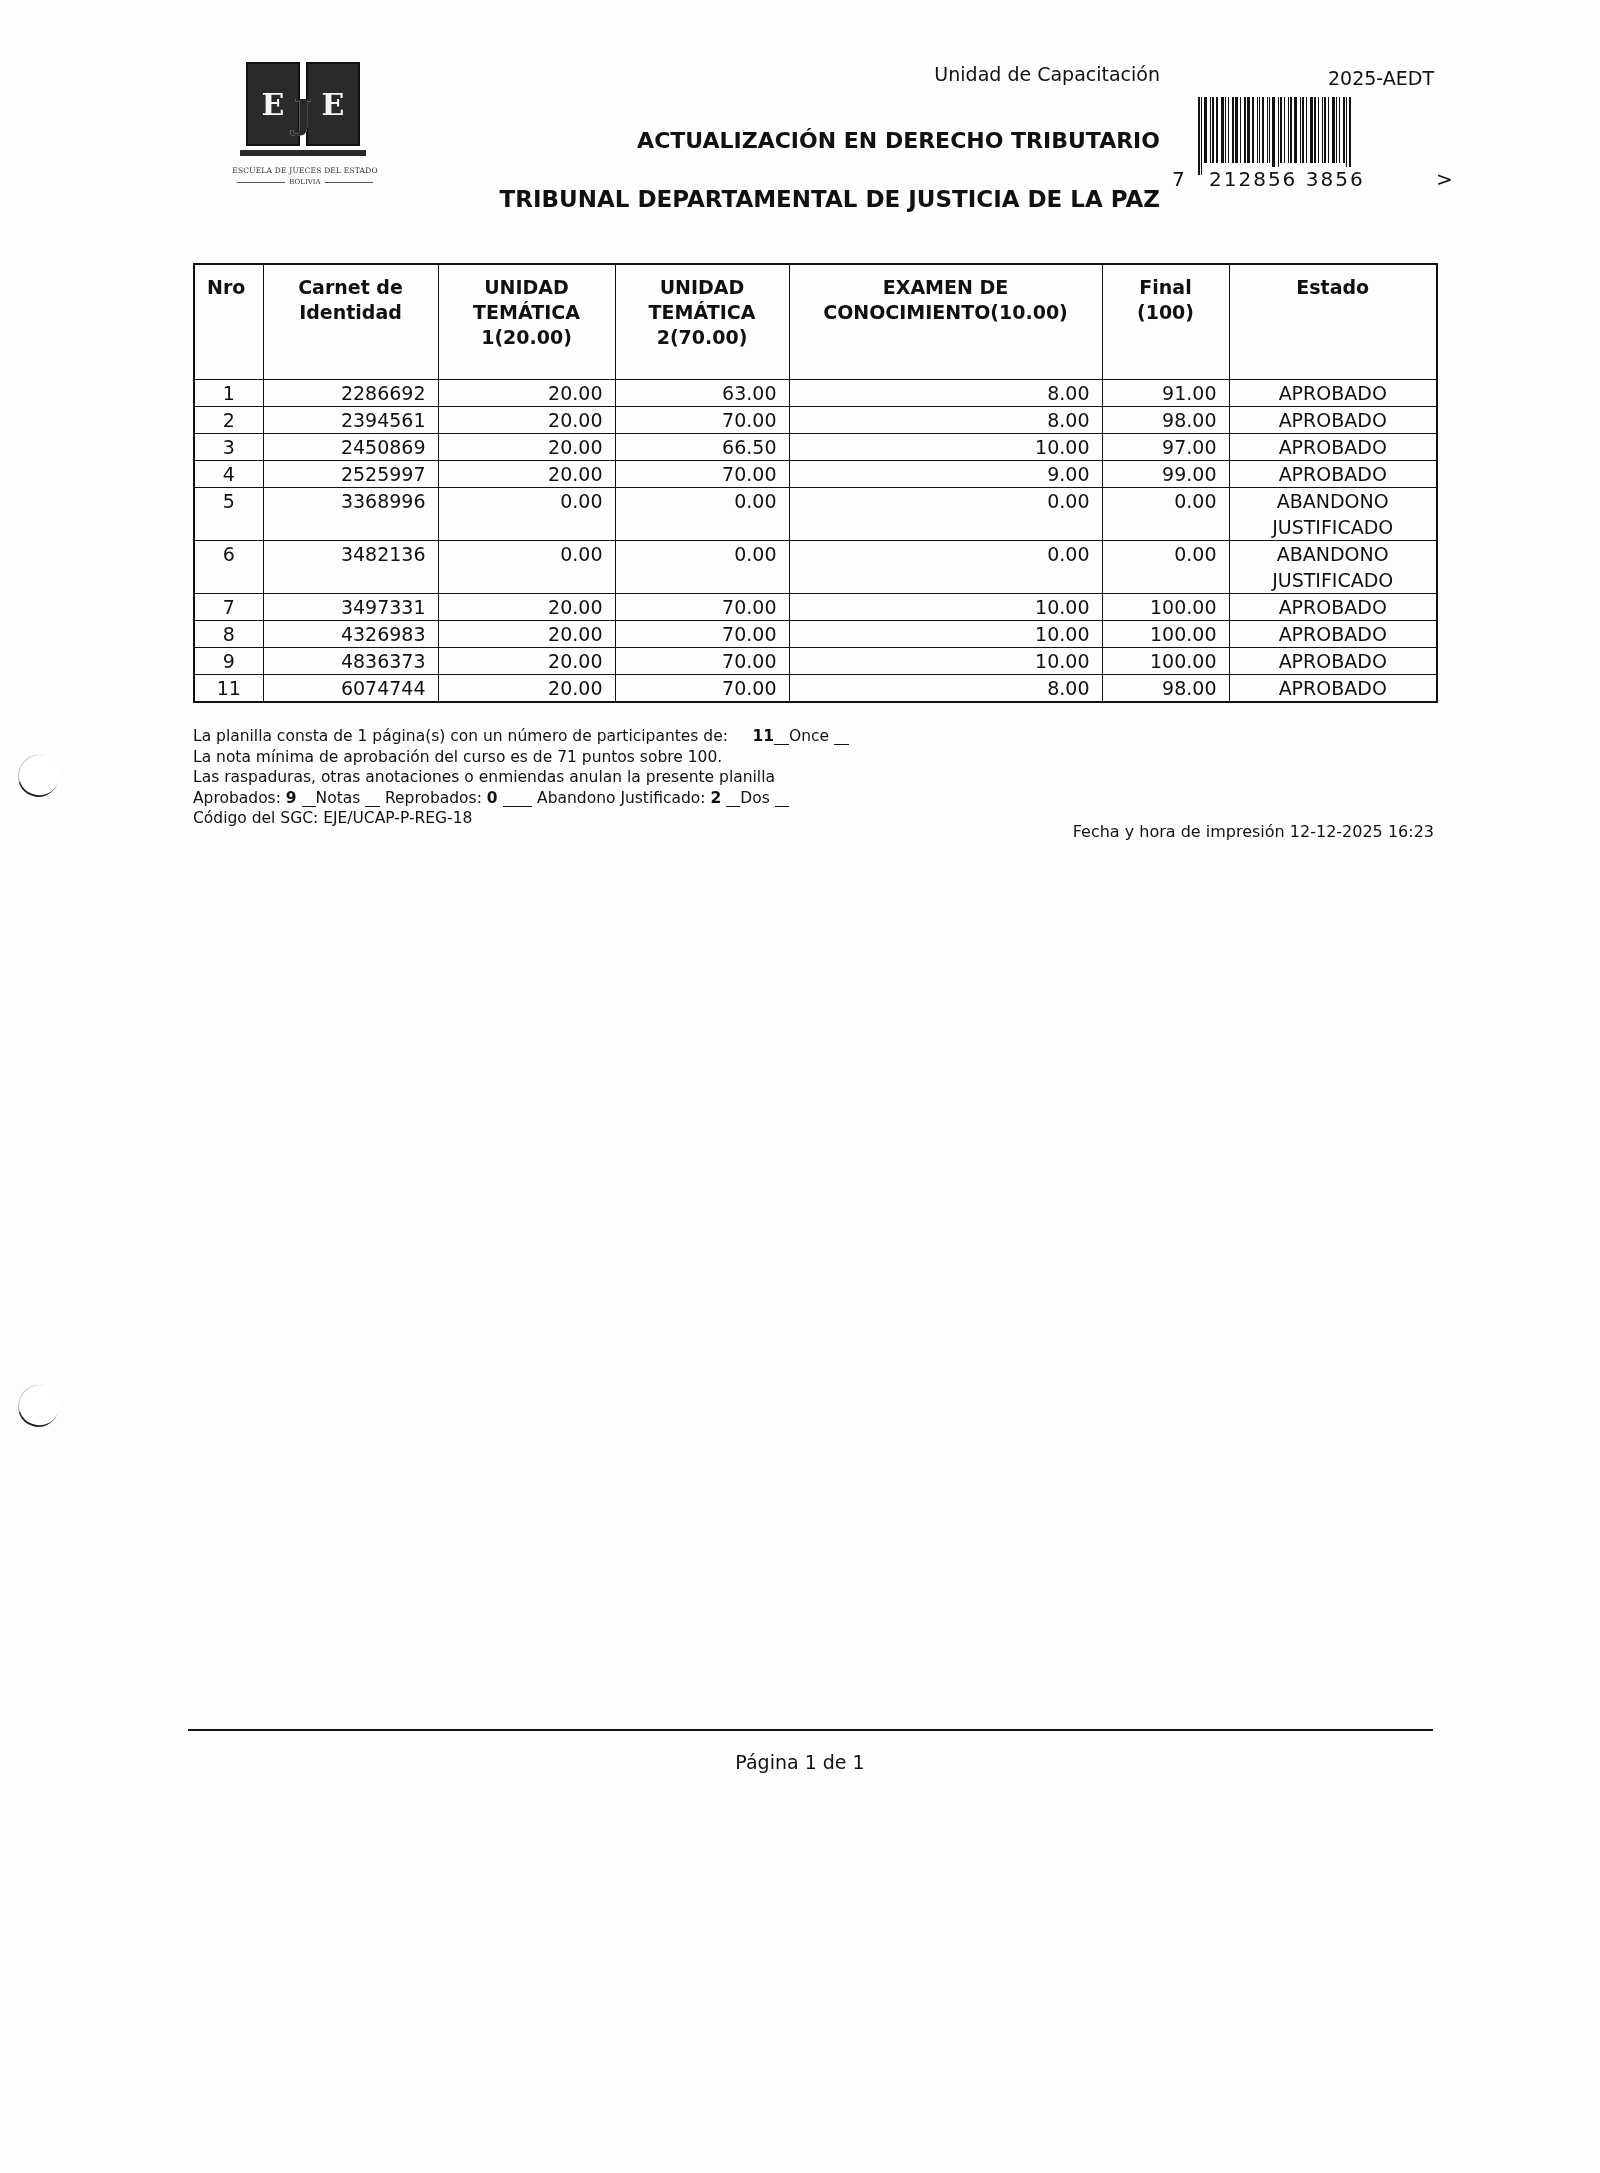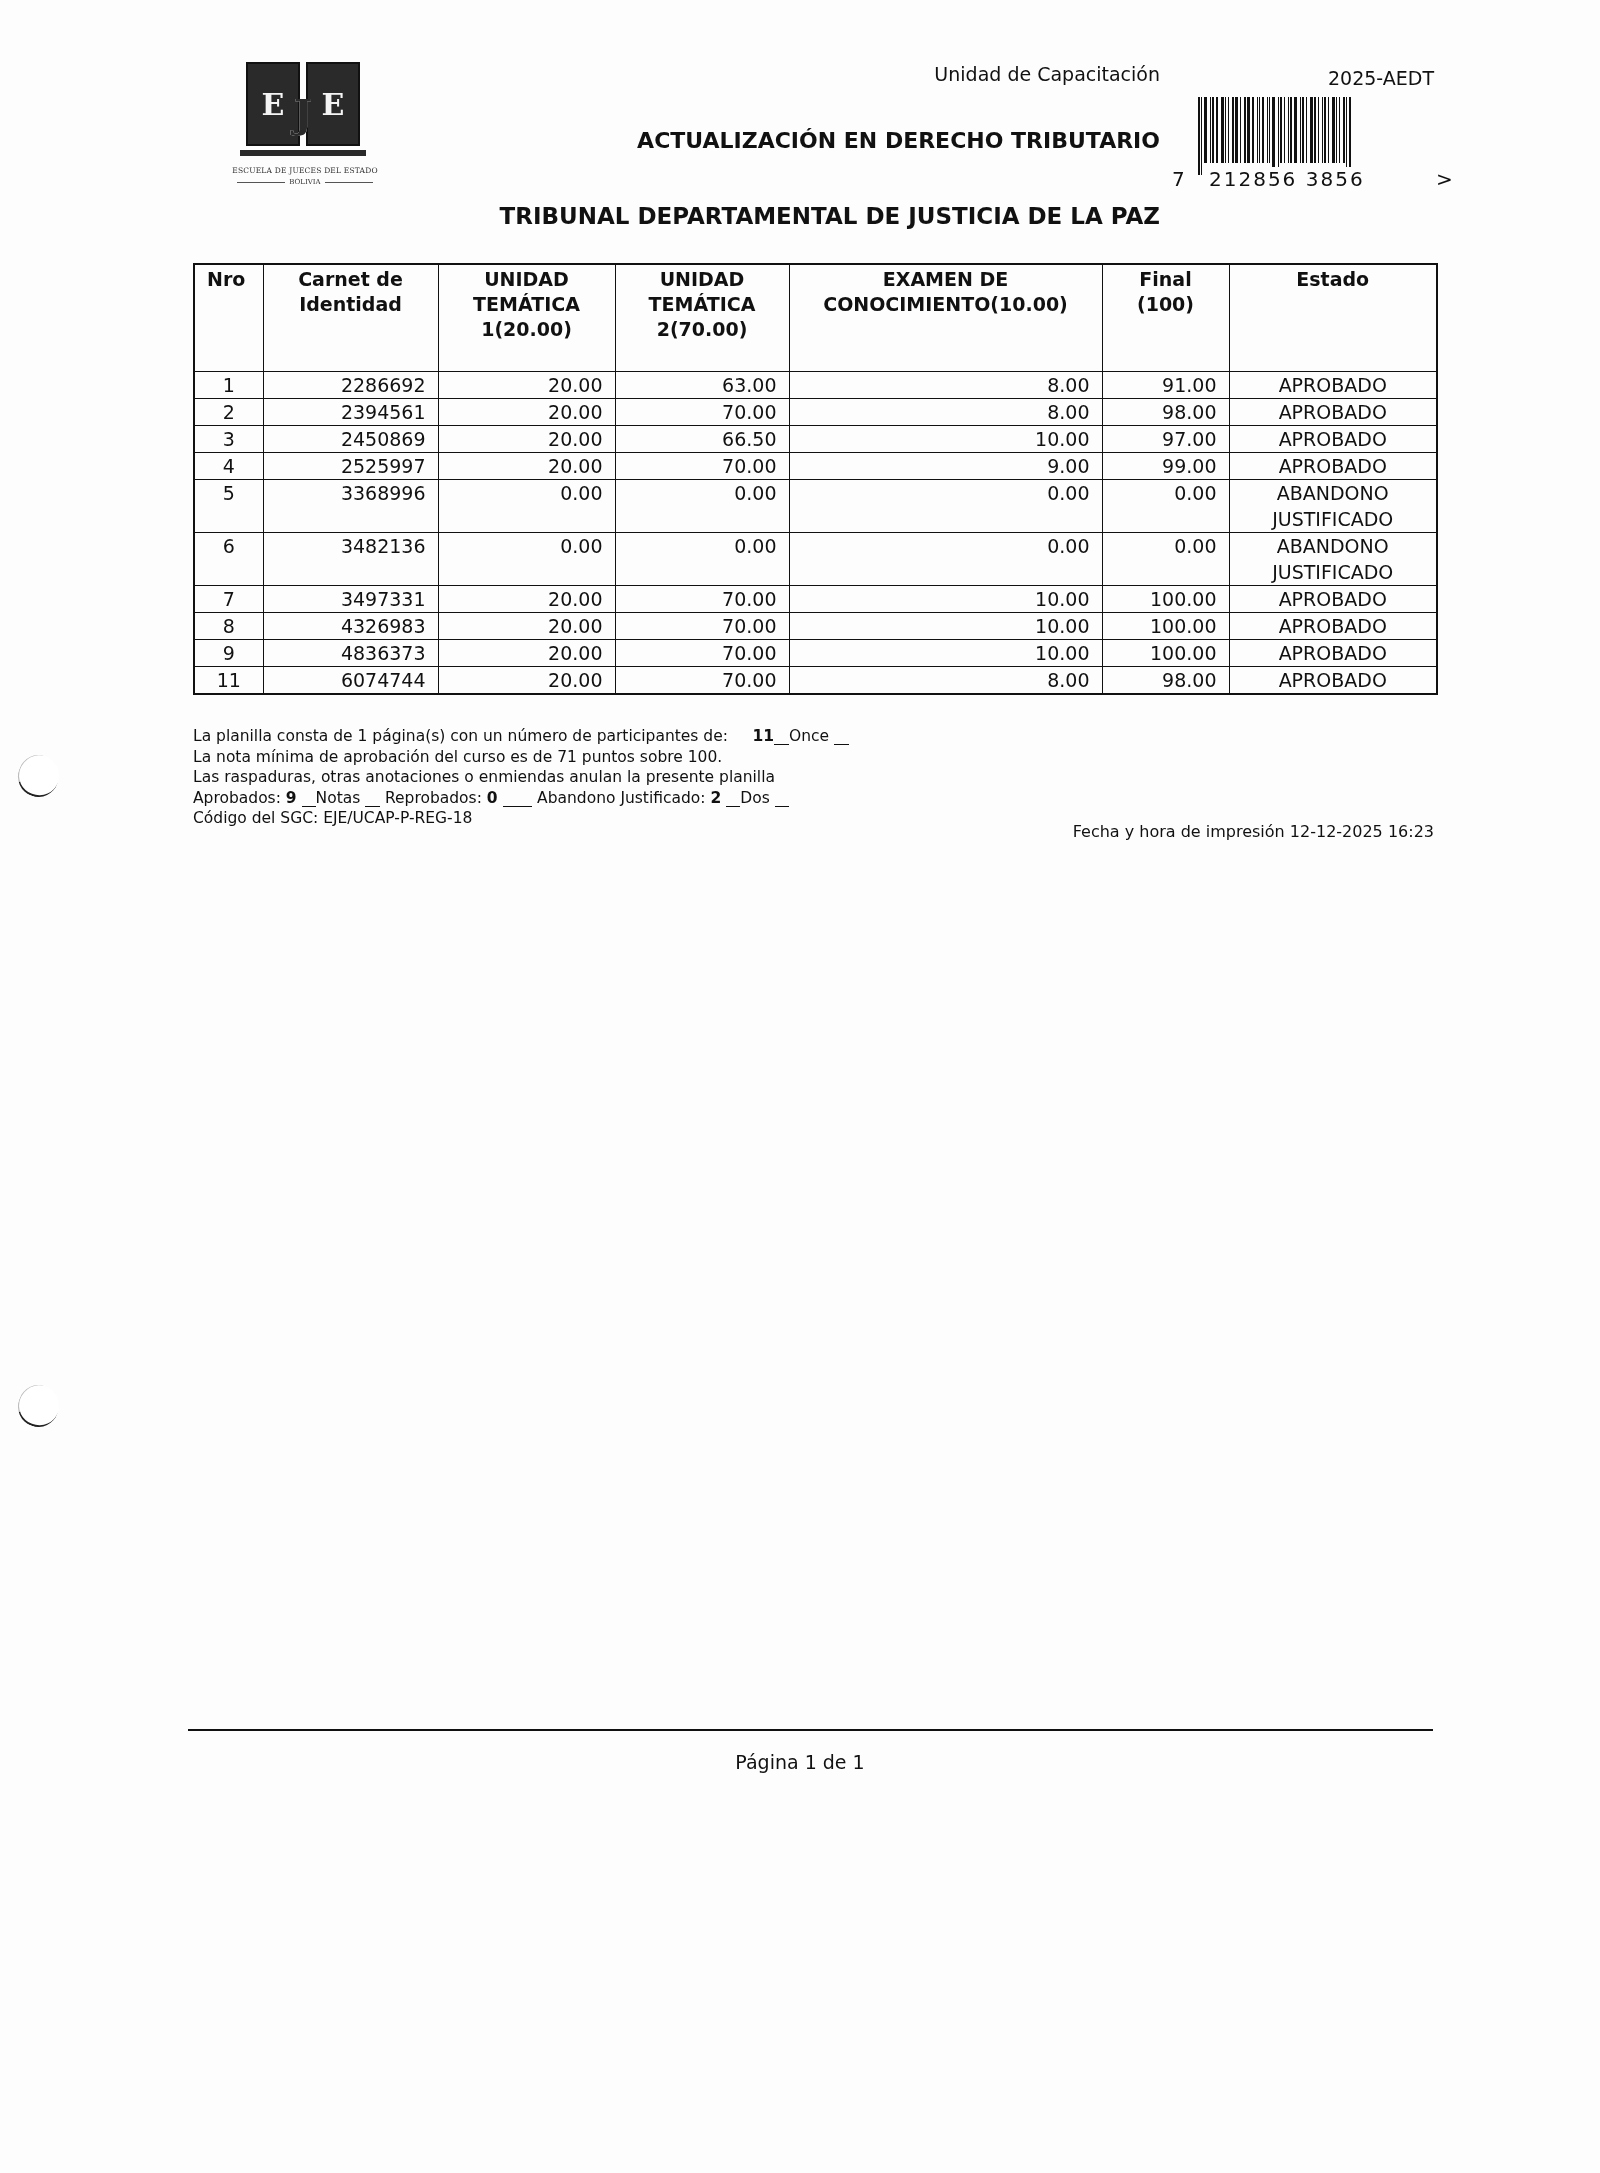--- a/index.html
+++ b/index.html
@@ -48,41 +48,41 @@
       font-family: "DejaVu Serif", serif; font-size: 7px; color: #333; white-space: nowrap;
     }
     .logo-text2 .dash { display: inline-block; width: 48px; border-top: 1px solid #555; vertical-align: middle; margin: 0 4px; }
 
     
     .hdr { position: absolute; left: 480px; width: 680px; text-align: right; white-space: nowrap; }
     .hdr-unit { top: 63px; font-size: 19px; }
     .hdr-title { top: 88px; font-size: 31px; font-weight: bold; letter-spacing: 0.2px; }
     .hdr-course { top: 128px; font-size: 22px; font-weight: bold; }
     .hdr-dates { top: 157px; font-size: 19px; }
-    .hdr-tribunal { top: 203px; font-size: 23px; font-weight: bold; }
+    .hdr-tribunal { top: 186px; font-size: 23px; font-weight: bold; }
 
     
     .doc-code { position: absolute; right: 166px; top: 67px; font-size: 19px; white-space: nowrap; }
     .barcode { position: absolute; left: 1198px; top: 97px; width: 210px; height: 90px; }
     .barcode-bars { position: absolute; left: 0; top: 0; height: 72px; display: flex; align-items: flex-start; }
     .barcode-bars span { display: block; background: #111; height: 66px; margin-right: 2px; }
     .barcode-bars span.tall { height: 78px; }
     .barcode-lead { position: absolute; left: -26px; top: 70px; font-size: 20px; }
     .barcode-num { position: absolute; left: 10px; top: 70px; font-size: 20px; letter-spacing: 2px; background: #fdfdfd; padding: 0 1px; }
     .barcode-arrow { position: absolute; left: 1436px; top: 167px; font-size: 20px; }
 
     
     .grades {
       position: absolute; left: 193px; top: 263px; width: 1243px;
       border-collapse: collapse; border: 2px solid #111; font-size: 19px;
       table-layout: fixed;
     }
     .grades th, .grades td { border: 1.5px solid #111; padding: 0 6px; line-height: 26px; vertical-align: top; }
     .grades thead th {
-      font-weight: bold; text-align: center; height: 104px; padding-top: 2px; line-height: 25px; font-size: 19px;
+      font-weight: bold; text-align: center; height: 104px; padding-top: 10px; line-height: 25px; font-size: 19px;
     }
     .grades thead th.nro { text-align: left; padding-left: 12px; }
     .grades td.c-nro { text-align: center; }
     .grades td.num { text-align: right; padding-right: 12px; }
     .grades td.estado { text-align: center; }
     .grades tr.tall td { height: 52px; }
 
     
     .notes { position: absolute; left: 193px; top: 726px; font-size: 15.5px; line-height: 20.5px; white-space: nowrap; }
     .notes b { font-weight: bold; }

